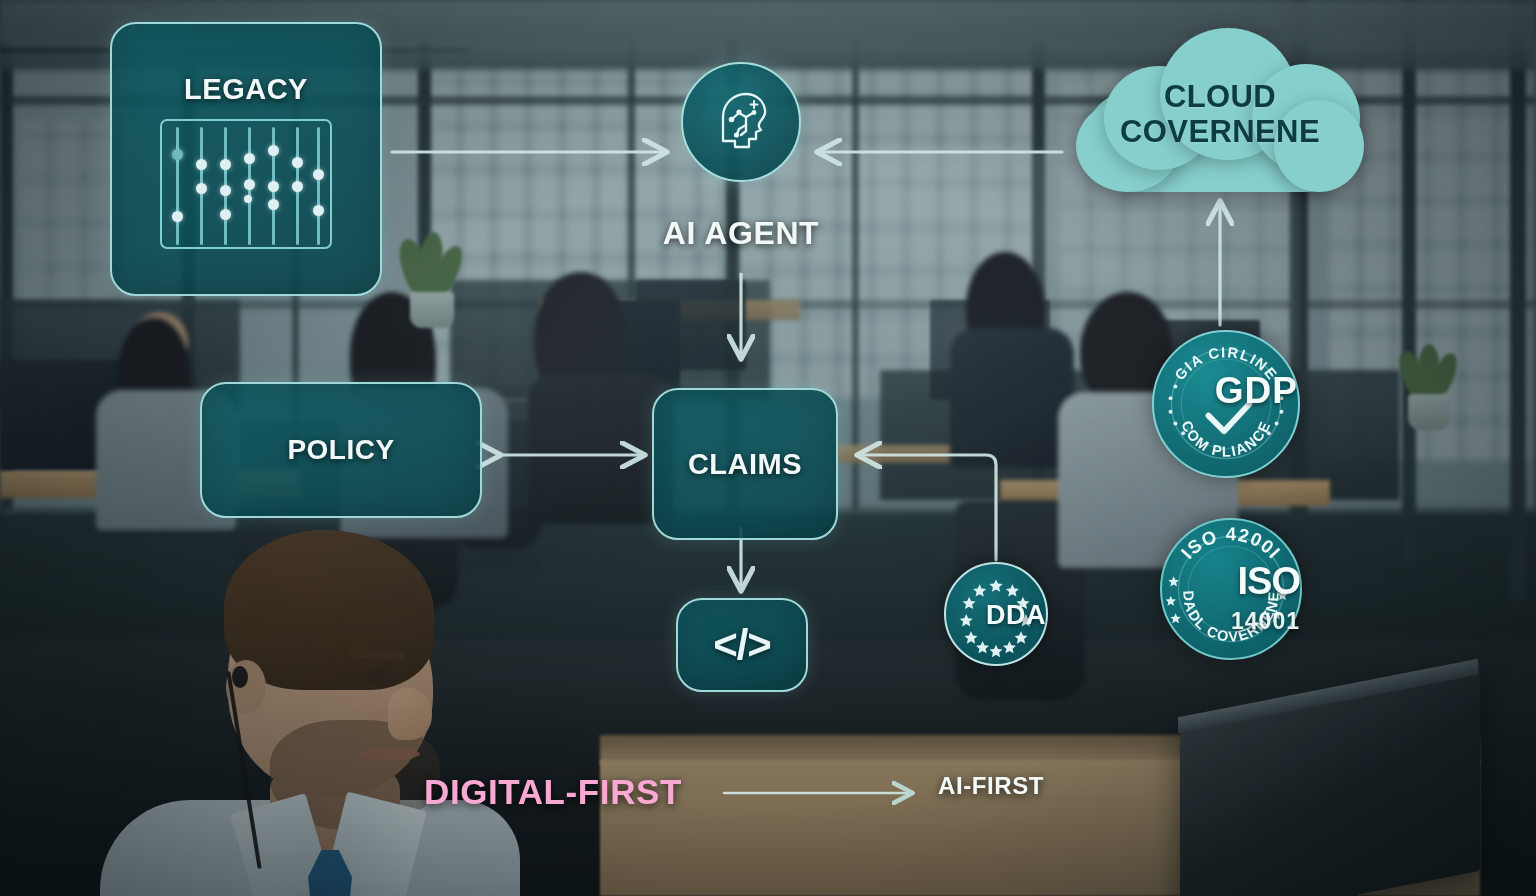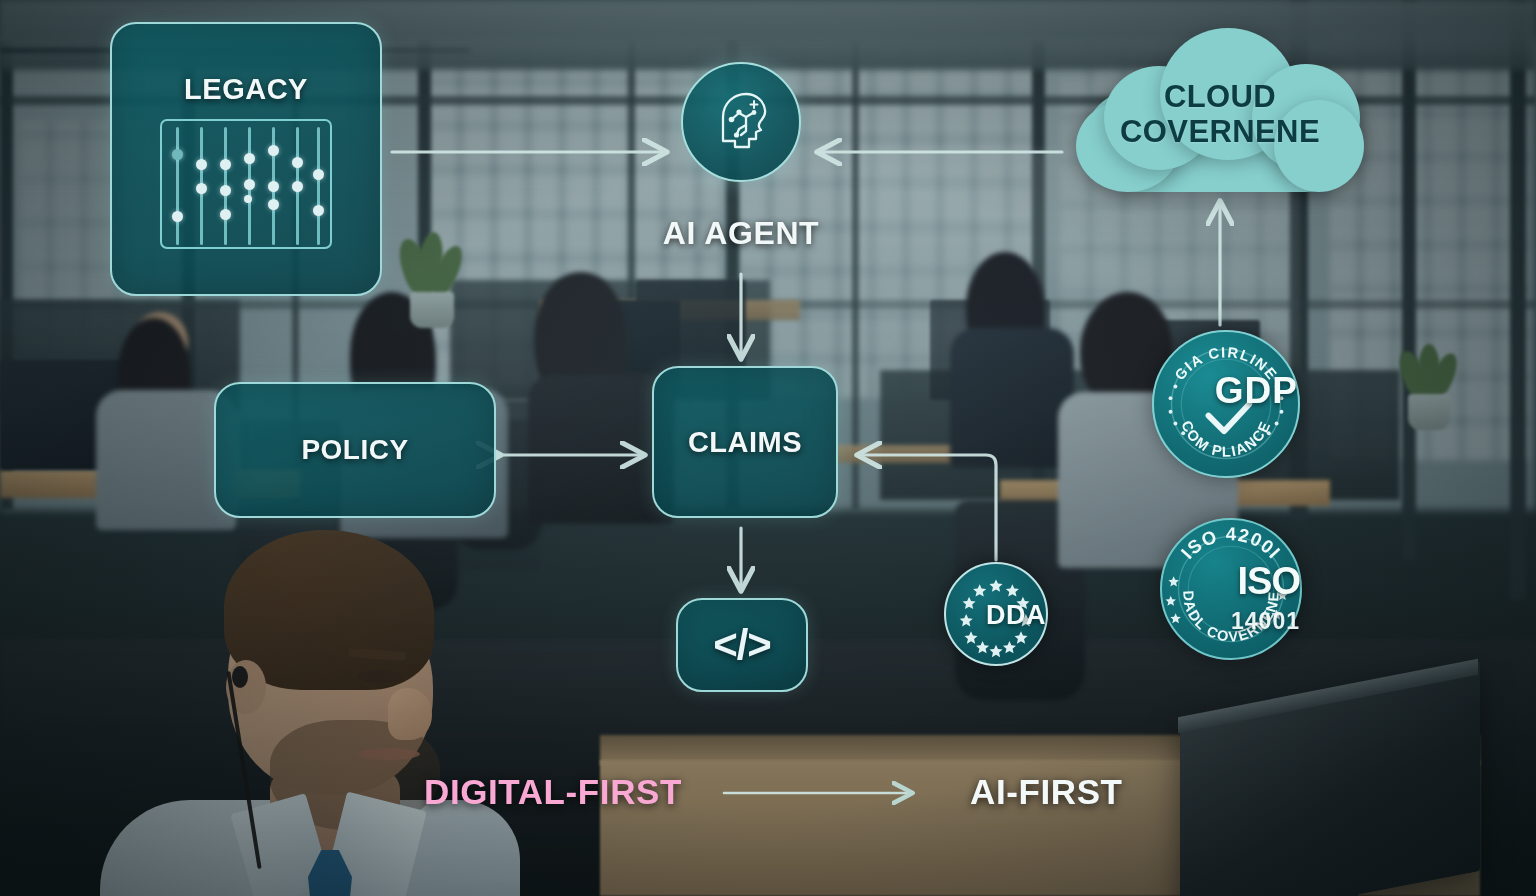--- a/index.html
+++ b/index.html
@@ -114,24 +114,24 @@
   }
 
   #legacy-mainframe{left:110px;top:22px;width:272px;height:274px;flex-direction:column;gap:6px;padding-top:4px;}
   #legacy-mainframe .box-label{font-size:29px;}
   .abacus{
     width:172px;height:130px;border:2.5px solid #7fcfd2;border-radius:7px;position:relative;margin-top:8px;
   }
   .abacus .rod{position:absolute;top:6px;width:3px;height:118px;background:#7fcfd2;opacity:.85;border-radius:2px;}
   .abacus .bead{position:absolute;width:11px;height:11px;border-radius:50%;background:#dff0f2;box-shadow:0 0 5px rgba(200,240,245,.6);}
 
-  #policy-admin{left:214px;top:382px;width:282px;height:136px;padding:0 12px;}
+  #policy-admin{left:200px;top:382px;width:282px;height:136px;padding:0 12px;}
   #policy-admin .box-label{font-size:28px;}
 
-  #claims{left:652px;top:366px;width:186px;height:152px;}
+  #claims{left:652px;top:388px;width:186px;height:152px;}
   #claims .box-label{font-size:29px;}
 
   #code-box{left:676px;top:598px;width:132px;height:94px;}
   .code-glyph{color:#e9f5f6;font-size:42px;font-weight:600;letter-spacing:-1px;text-shadow:0 2px 6px rgba(0,0,0,.6);font-family:"Liberation Sans",sans-serif;}
 
   
   #ai-agent{left:681px;top:62px;width:120px;height:120px;border-radius:50%;
     background:radial-gradient(circle at 40% 32%,rgba(24,110,118,.95),rgba(10,66,74,.93));
     border:2.5px solid #a6dedd;box-shadow:0 0 22px rgba(150,225,225,.28);}
   #ai-agent-label{left:620px;top:215px;width:242px;color:#f2f8f8;font-size:32px;font-weight:700;letter-spacing:.6px;
@@ -160,22 +160,22 @@
     border:2px solid #bfe4e6;box-shadow:0 0 16px rgba(0,0,0,.4);}
 
   .badge-center{position:absolute;left:0;right:0;text-align:right;color:#f4fbfb;font-weight:700;
      text-shadow:0 2px 5px rgba(0,0,0,.55);}
   .arc-text{position:absolute;left:0;top:0;width:100%;height:100%;}
   .arc-text text{fill:#eefafa;font-family:"Liberation Sans",sans-serif;font-weight:700;}
 
   
   #digital-first{left:424px;top:772px;color:#f9a8d4;font-size:35px;font-weight:700;letter-spacing:.6px;
      text-shadow:0 2px 8px rgba(0,0,0,.75);}
-  #ai-first{left:938px;top:772px;color:#f3f9f9;font-size:35px;font-weight:700;letter-spacing:.6px;
-     text-shadow:0 2px 8px rgba(0,0,0,.75);margin-left:32px;}
+  #ai-first{left:938px;top:772px;color:#f3f9f9;font-size:24px;font-weight:700;letter-spacing:.6px;
+     text-shadow:0 2px 8px rgba(0,0,0,.75);}
 </style>
 </head>
 <body>
 
 <div id="stage">
 
   <div class="bg">
     <div class="bg-base"></div>
 
     <div class="window-wall"></div>

